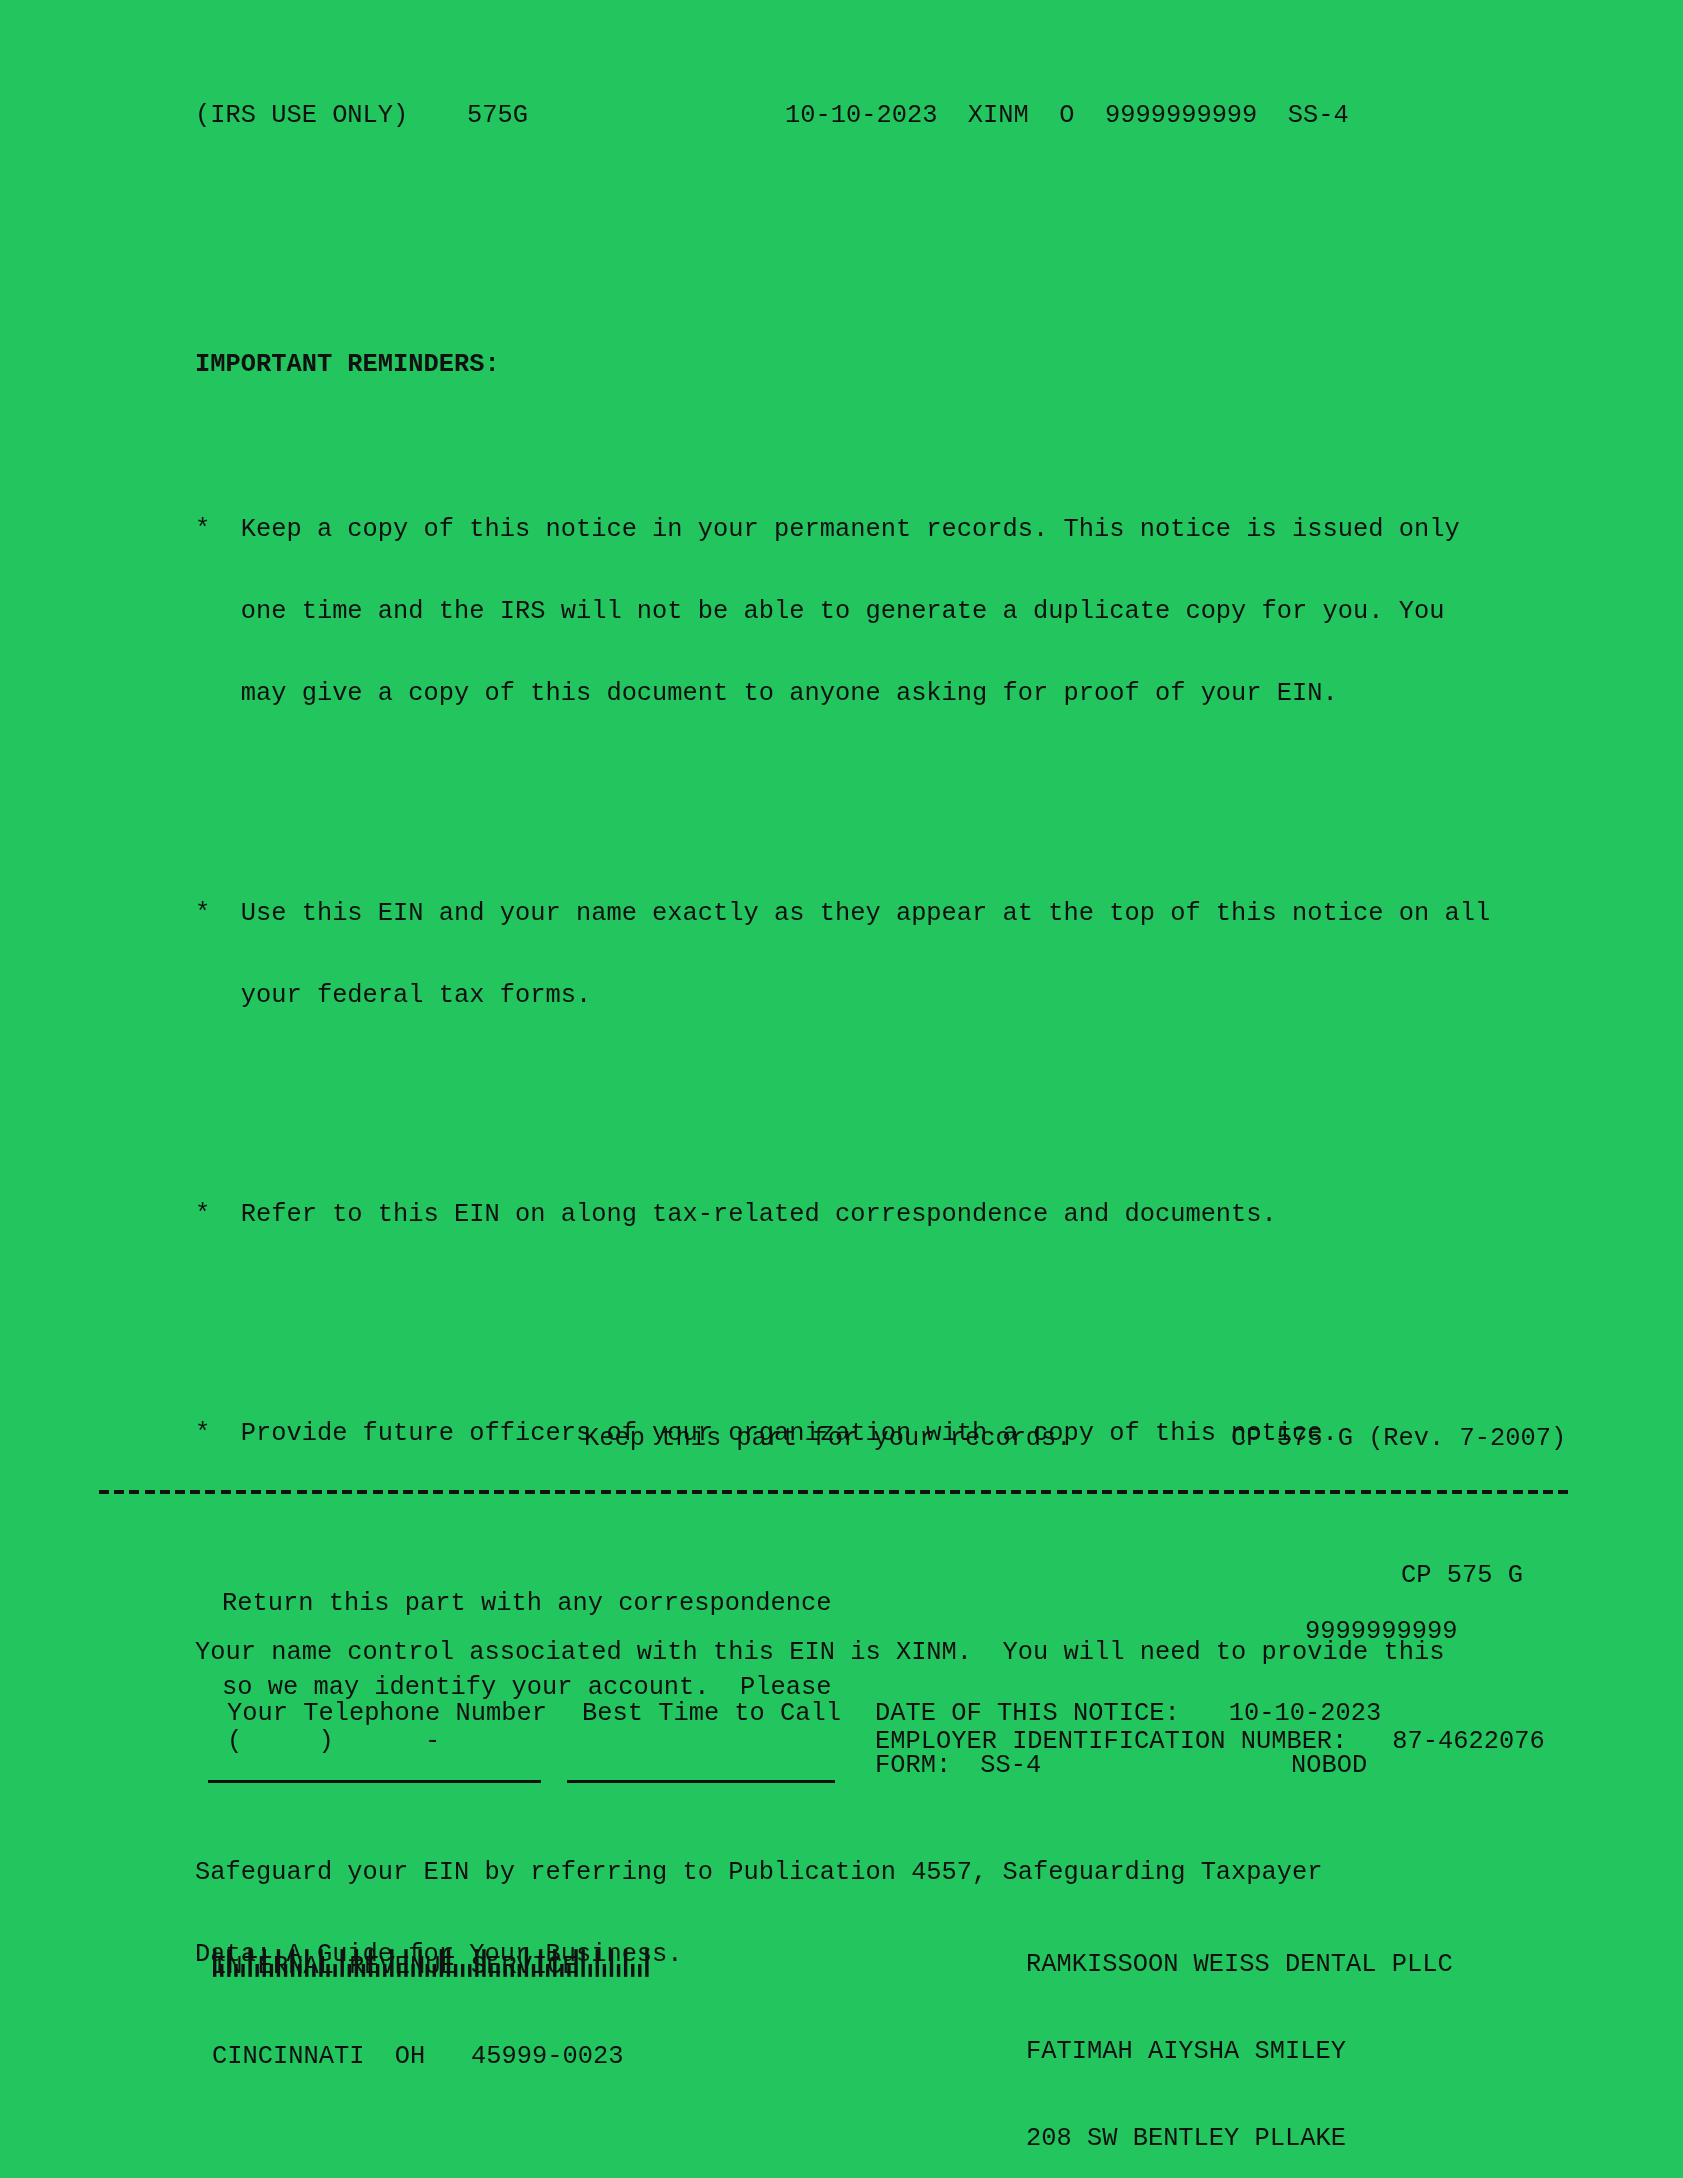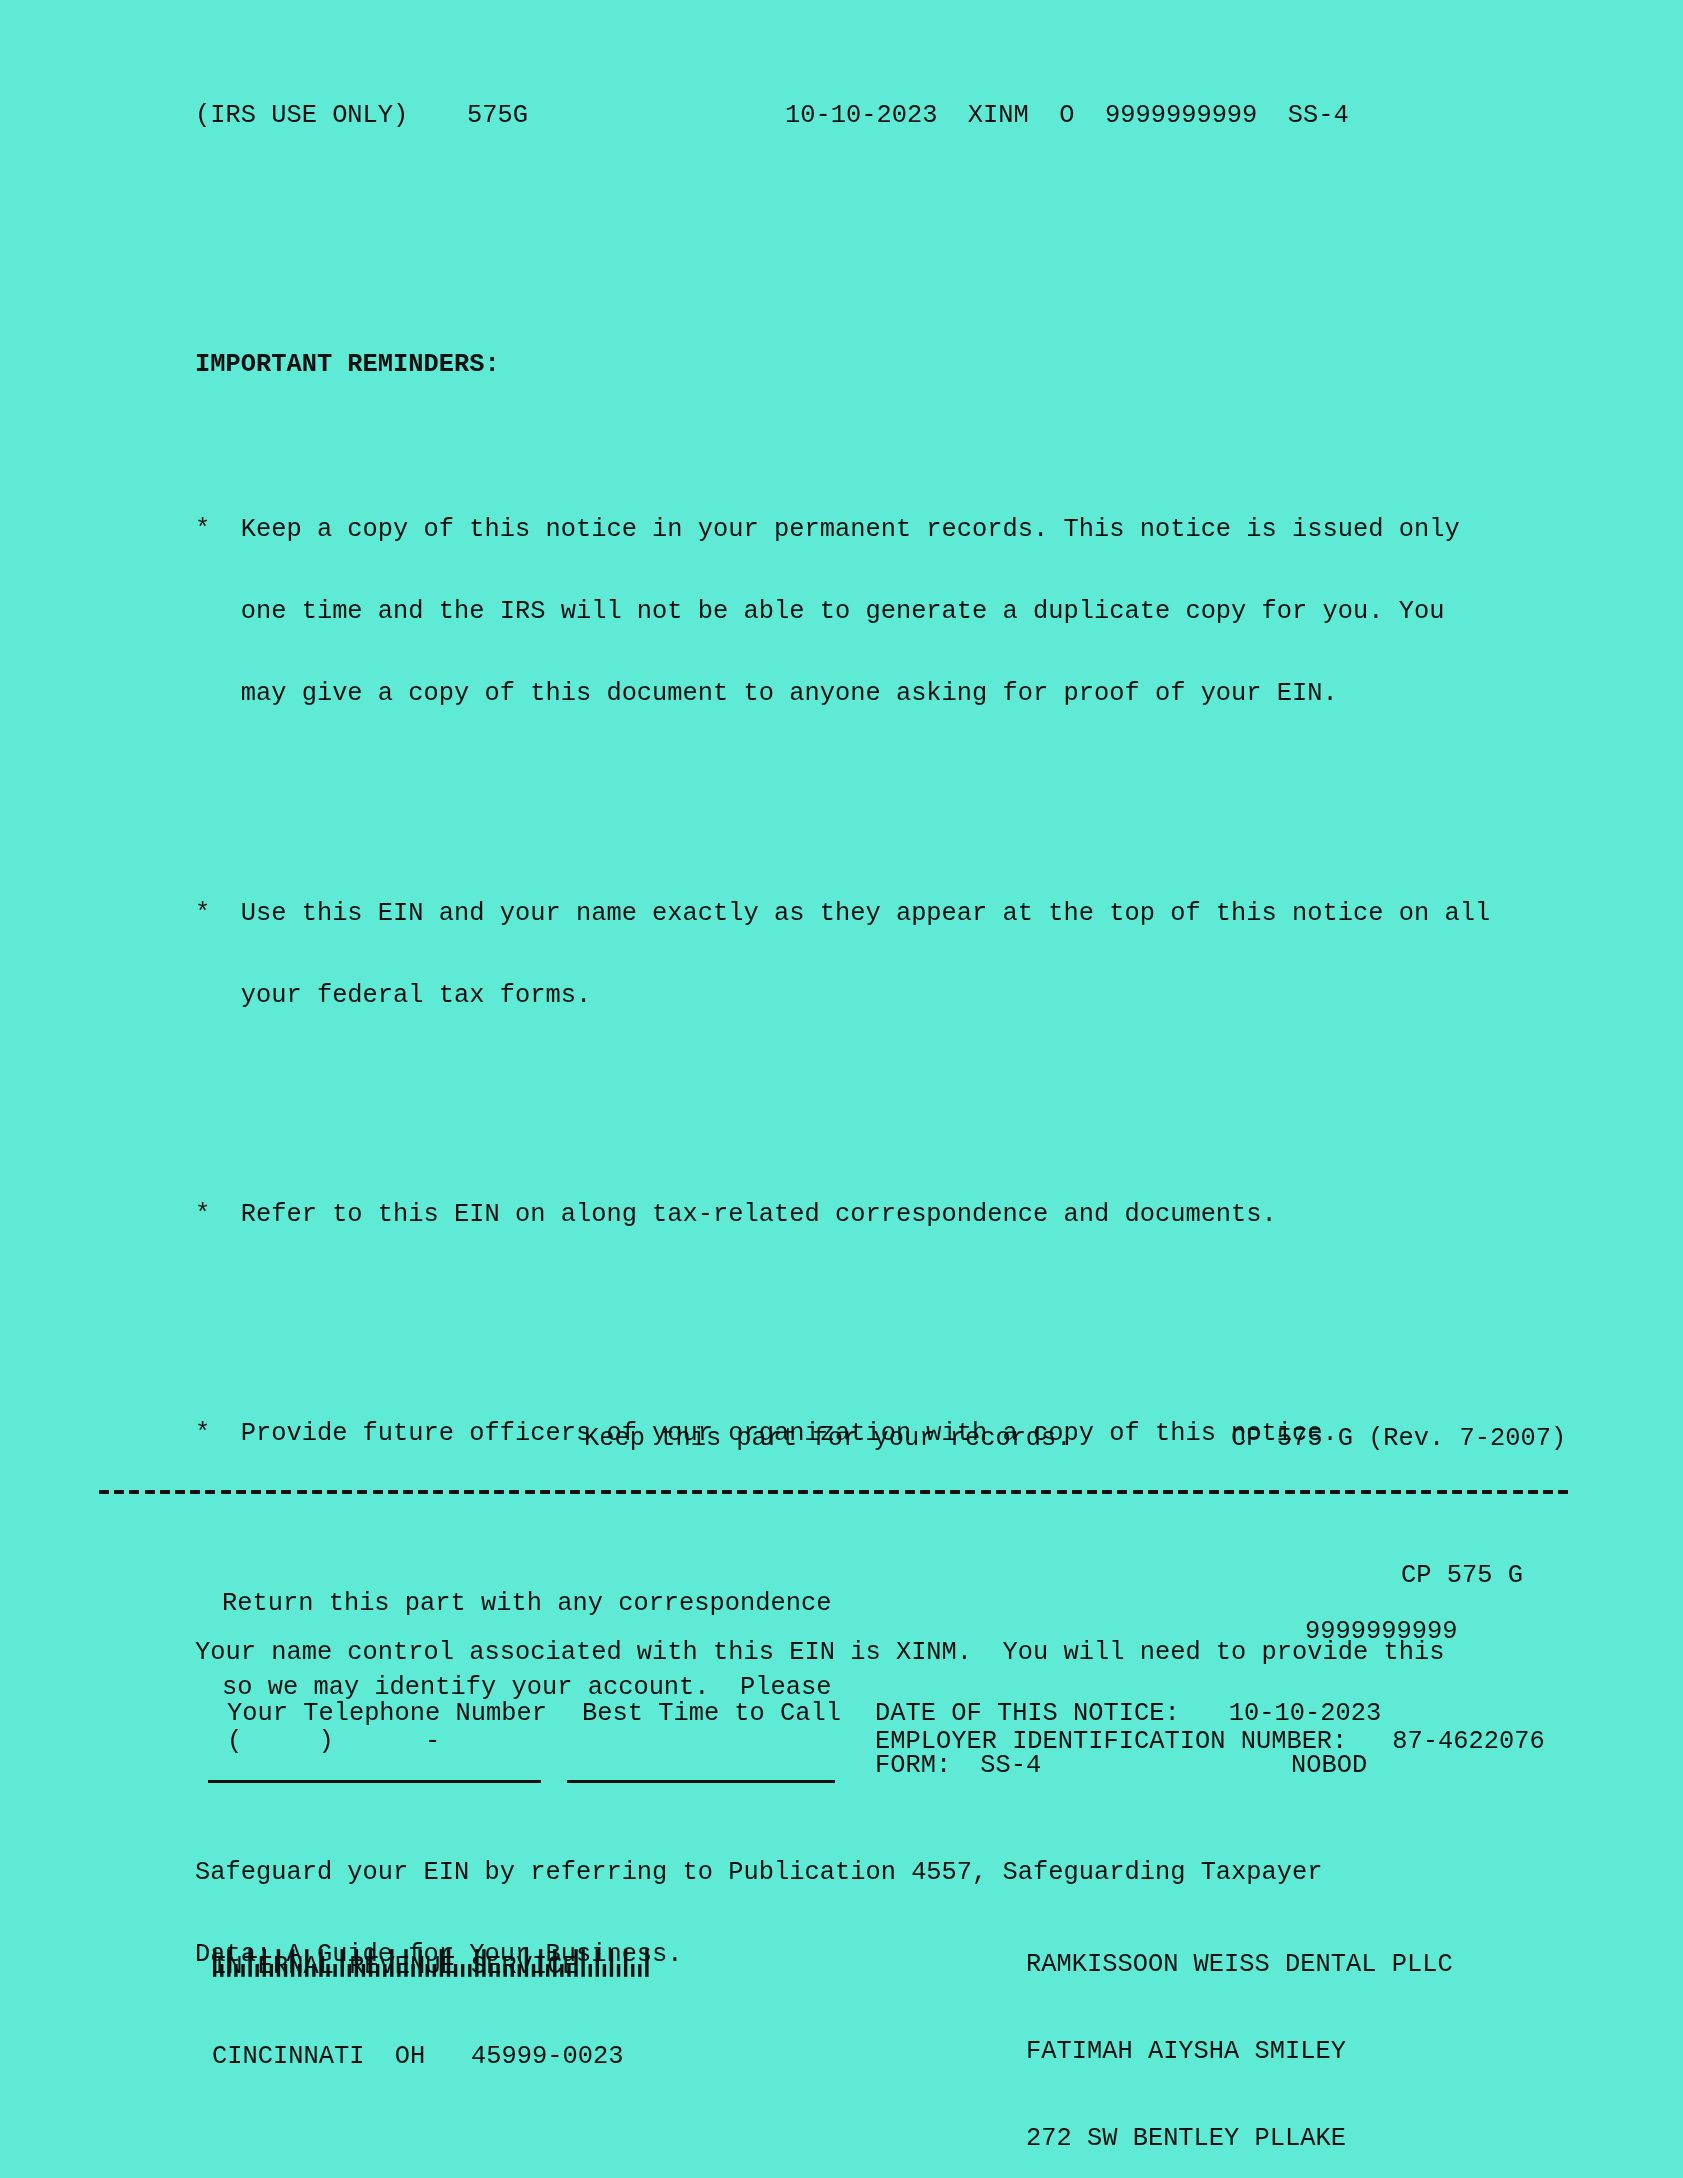--- a/index.html
+++ b/index.html
@@ -1,17 +1,17 @@
 <!DOCTYPE html>
 <html><head>
 <meta charset="utf-8">
 <style>
   html,body{margin:0;padding:0;background:#ffffff;}
   .page{
-    position:relative;width:1683px;height:2178px;background:#5eead4;
+    position:relative;width:1683px;height:2178px;background:#22c55e;
     font-family:"Liberation Mono","DejaVu Sans Mono",monospace;
     font-size:25.4px;color:#111;overflow:hidden;
   }
   .abs{position:absolute;white-space:pre;line-height:28px;}
   .body-block{position:absolute;left:195px;top:296px;white-space:pre;line-height:27.4px;}
   .body-block .title{font-weight:700;margin:0 0 28px 0;}
   .para{margin:0 0 27.4px 0;}
   .para:last-child{margin-bottom:0;}
   .ln{min-height:27.4px;}
   .tear-line{
@@ -152,18 +152,18 @@
       <rect x="400.40" y="0" width="3.4" height="28" fill="#111111"></rect>
       <rect x="407.55" y="15" width="3.4" height="13" fill="#111111"></rect>
       <rect x="414.70" y="0" width="3.4" height="28" fill="#111111"></rect>
       <rect x="421.85" y="15" width="3.4" height="13" fill="#111111"></rect>
       <rect x="429.00" y="15" width="3.4" height="13" fill="#111111"></rect>
       <rect x="436.15" y="0" width="3.4" height="28" fill="#111111"></rect>
     </svg>
   <div class="mail-right">
     <div class="ln">RAMKISSOON WEISS DENTAL PLLC</div>
     <div class="ln">FATIMAH AIYSHA SMILEY</div>
-    <div class="ln">272 SW BENTLEY PLLAKE</div>
+    <div class="ln">208 SW BENTLEY PLLAKE</div>
     
   </div>
 
 </div>
 
 
 </body></html>

